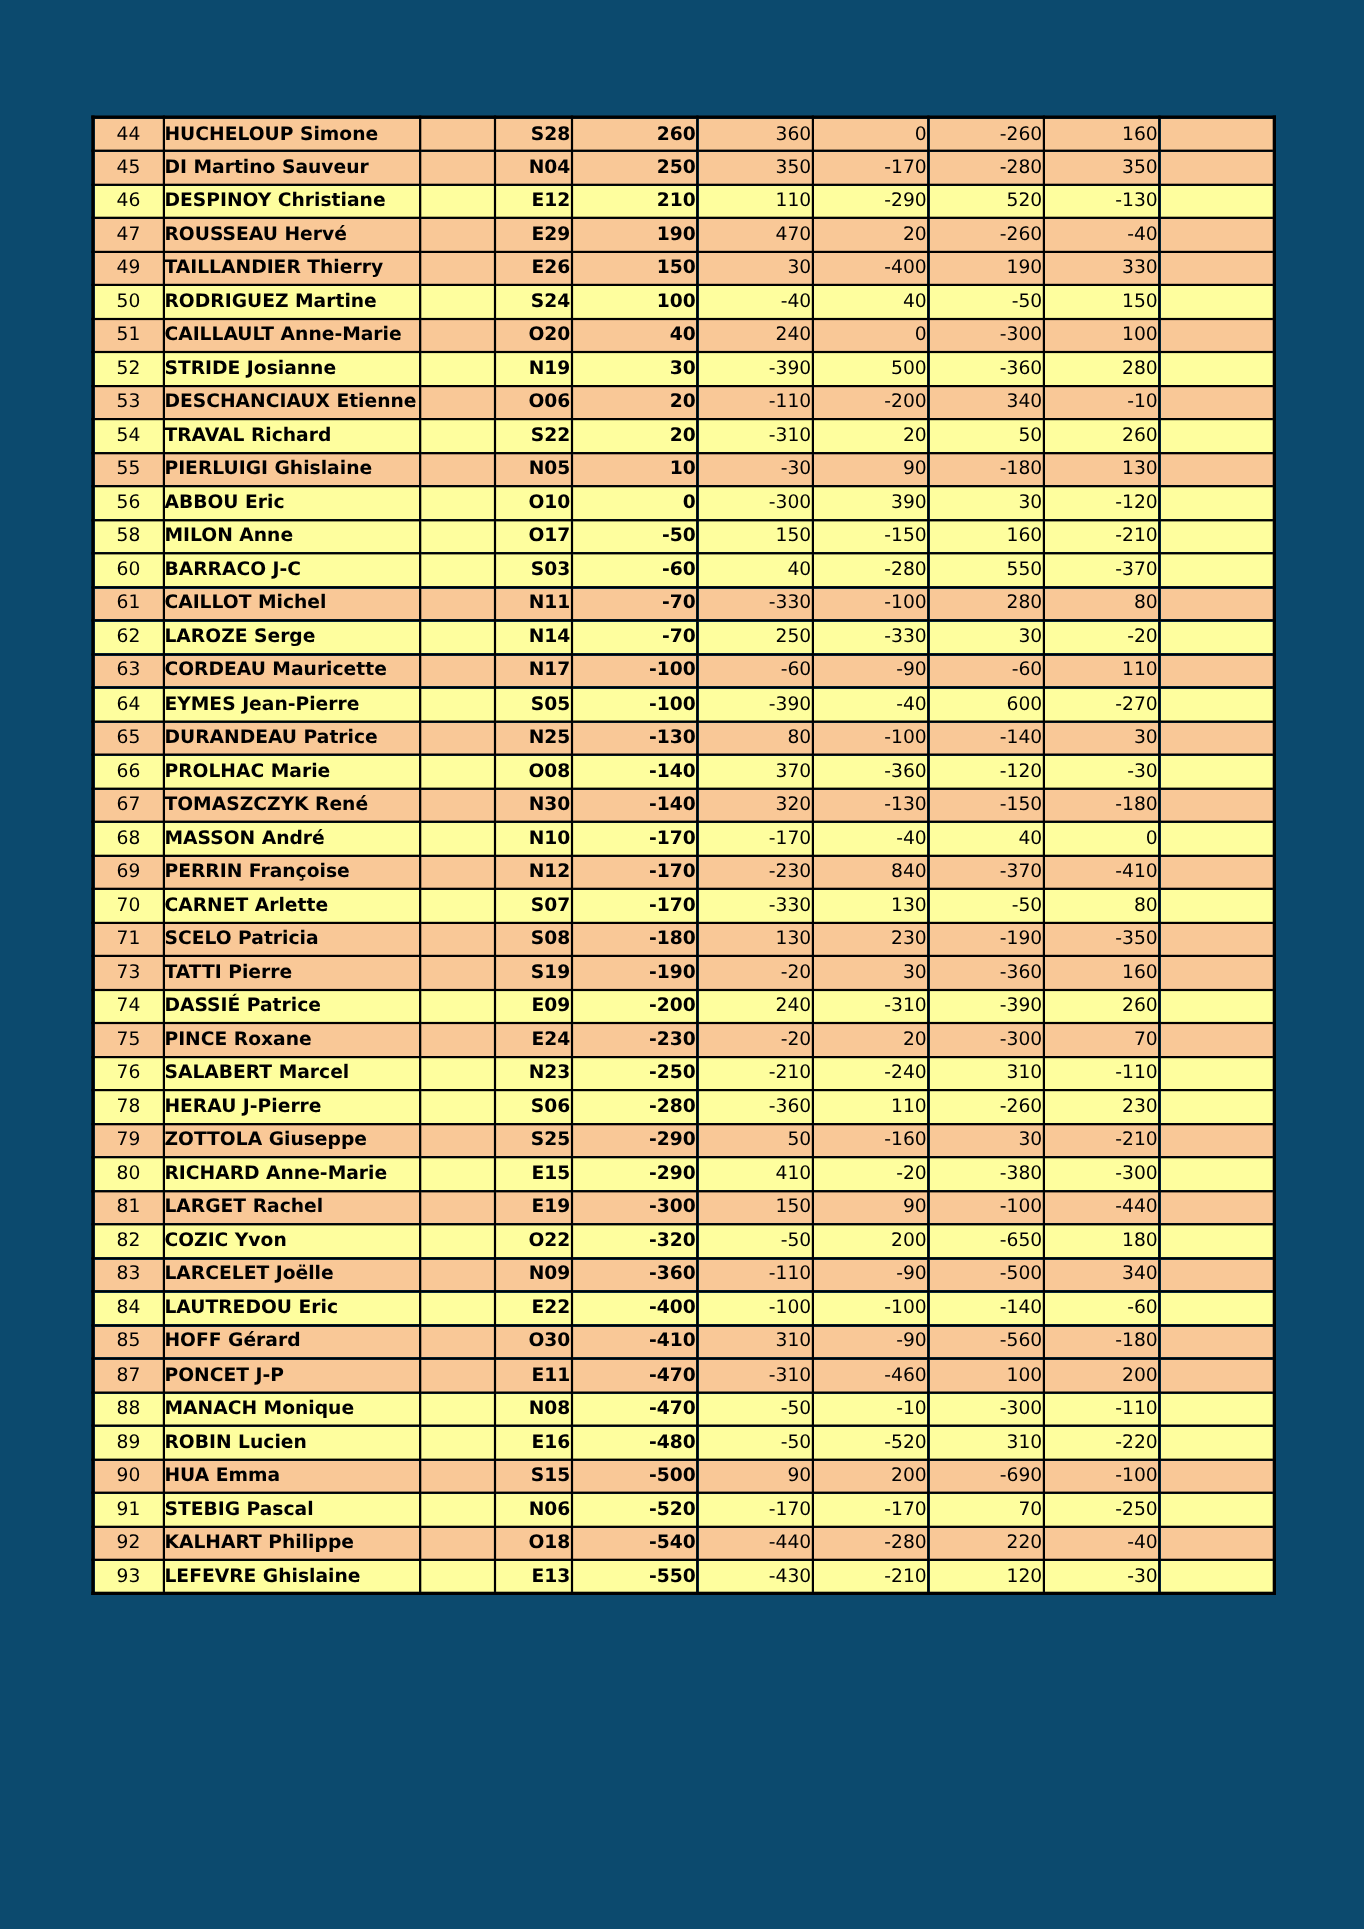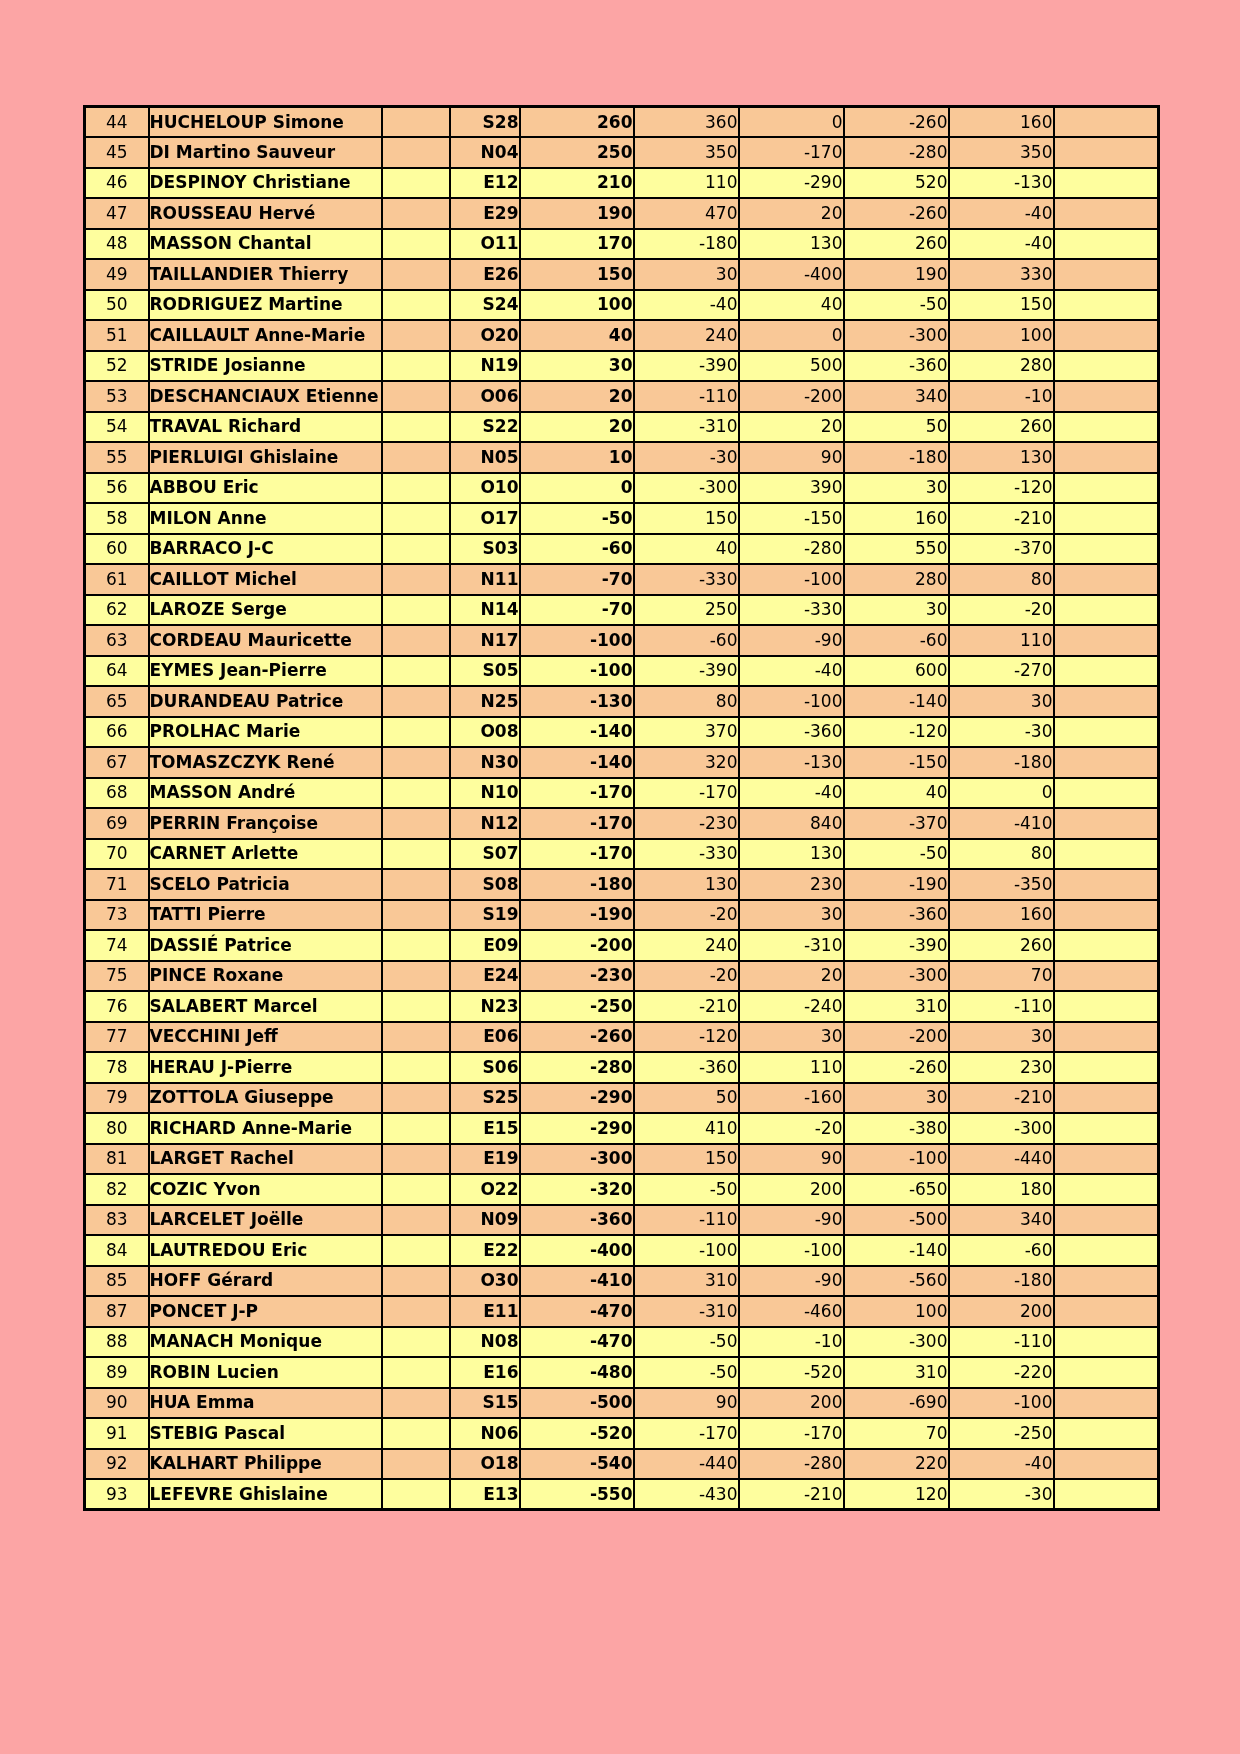--- a/index.html
+++ b/index.html
@@ -1,20 +1,20 @@
 <!DOCTYPE html>
 <html style="--orange: #F9C897; --yellow: #FEFE9E; --border: #000000;"><head>
 <meta charset="utf-8">
 <style>
   html, body { margin: 0; padding: 0; background: #ffffff; }
   .sheet {
     position: relative;
     width: 1240px;
     height: 1754px;
-    background: #fca5a5;
+    background: #0c4a6e;
     font-family: "DejaVu Sans", "Liberation Sans", sans-serif;
     color: #000;
   }
   table.ranking {
     position: absolute;
     left: 83px;
     top: 105px;
     border-collapse: collapse;
     table-layout: fixed;
     border: 3px solid var(--border, #000);
@@ -96,32 +96,20 @@
     <td class="c-name">ROUSSEAU Hervé</td>
     <td class="c-blank"></td>
     <td class="c-code">E29</td>
     <td class="c-score">190</td>
     <td class="c-v">470</td>
     <td class="c-v">20</td>
     <td class="c-v">-260</td>
     <td class="c-v">-40</td>
     <td class="c-blank"></td>
   </tr>
-        <tr class="yellow">
-    <td class="c-rank">48</td>
-    <td class="c-name">MASSON Chantal</td>
-    <td class="c-blank"></td>
-    <td class="c-code">O11</td>
-    <td class="c-score">170</td>
-    <td class="c-v">-180</td>
-    <td class="c-v">130</td>
-    <td class="c-v">260</td>
-    <td class="c-v">-40</td>
-    <td class="c-blank"></td>
-  </tr>
         <tr class="orange">
     <td class="c-rank">49</td>
     <td class="c-name">TAILLANDIER Thierry</td>
     <td class="c-blank"></td>
     <td class="c-code">E26</td>
     <td class="c-score">150</td>
     <td class="c-v">30</td>
     <td class="c-v">-400</td>
     <td class="c-v">190</td>
     <td class="c-v">330</td>
@@ -408,32 +396,20 @@
     <td class="c-name">SALABERT Marcel</td>
     <td class="c-blank"></td>
     <td class="c-code">N23</td>
     <td class="c-score">-250</td>
     <td class="c-v">-210</td>
     <td class="c-v">-240</td>
     <td class="c-v">310</td>
     <td class="c-v">-110</td>
     <td class="c-blank"></td>
   </tr>
-        <tr class="orange">
-    <td class="c-rank">77</td>
-    <td class="c-name">VECCHINI Jeff</td>
-    <td class="c-blank"></td>
-    <td class="c-code">E06</td>
-    <td class="c-score">-260</td>
-    <td class="c-v">-120</td>
-    <td class="c-v">30</td>
-    <td class="c-v">-200</td>
-    <td class="c-v">30</td>
-    <td class="c-blank"></td>
-  </tr>
         <tr class="yellow">
     <td class="c-rank">78</td>
     <td class="c-name">HERAU J-Pierre</td>
     <td class="c-blank"></td>
     <td class="c-code">S06</td>
     <td class="c-score">-280</td>
     <td class="c-v">-360</td>
     <td class="c-v">110</td>
     <td class="c-v">-260</td>
     <td class="c-v">230</td>

